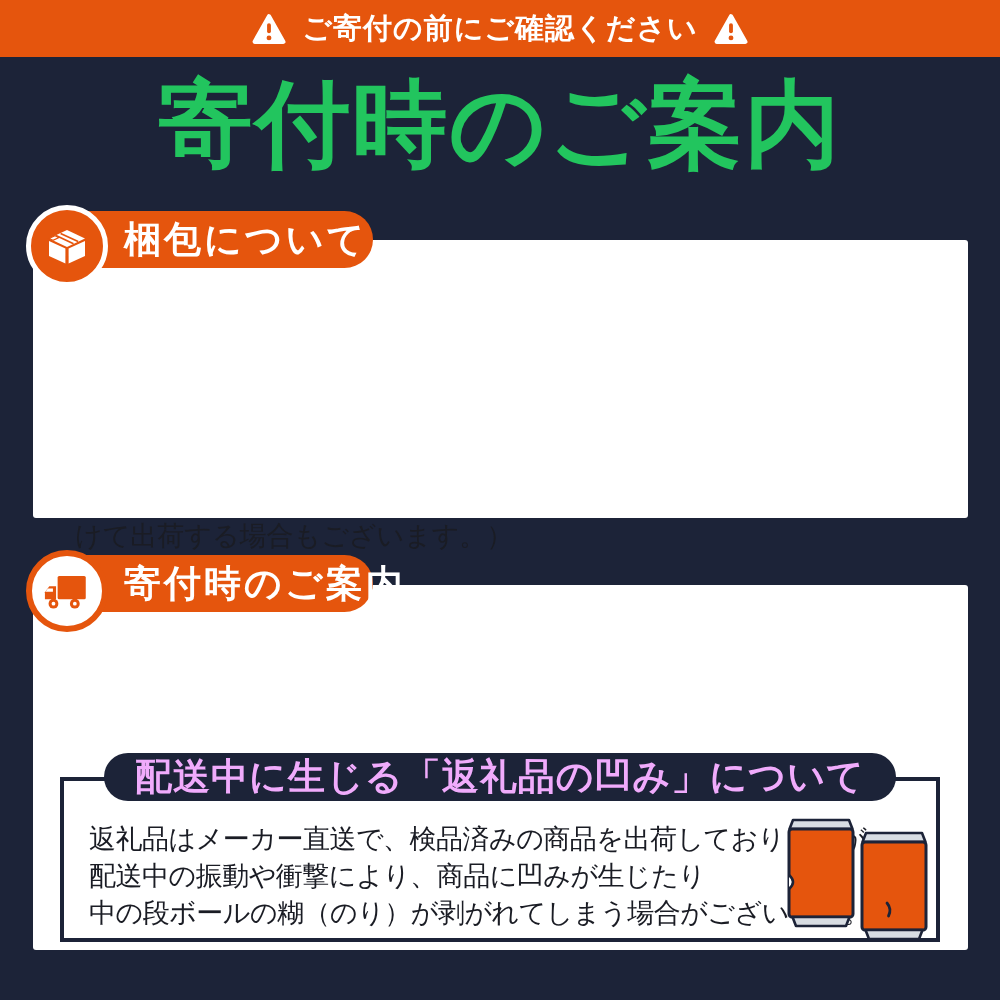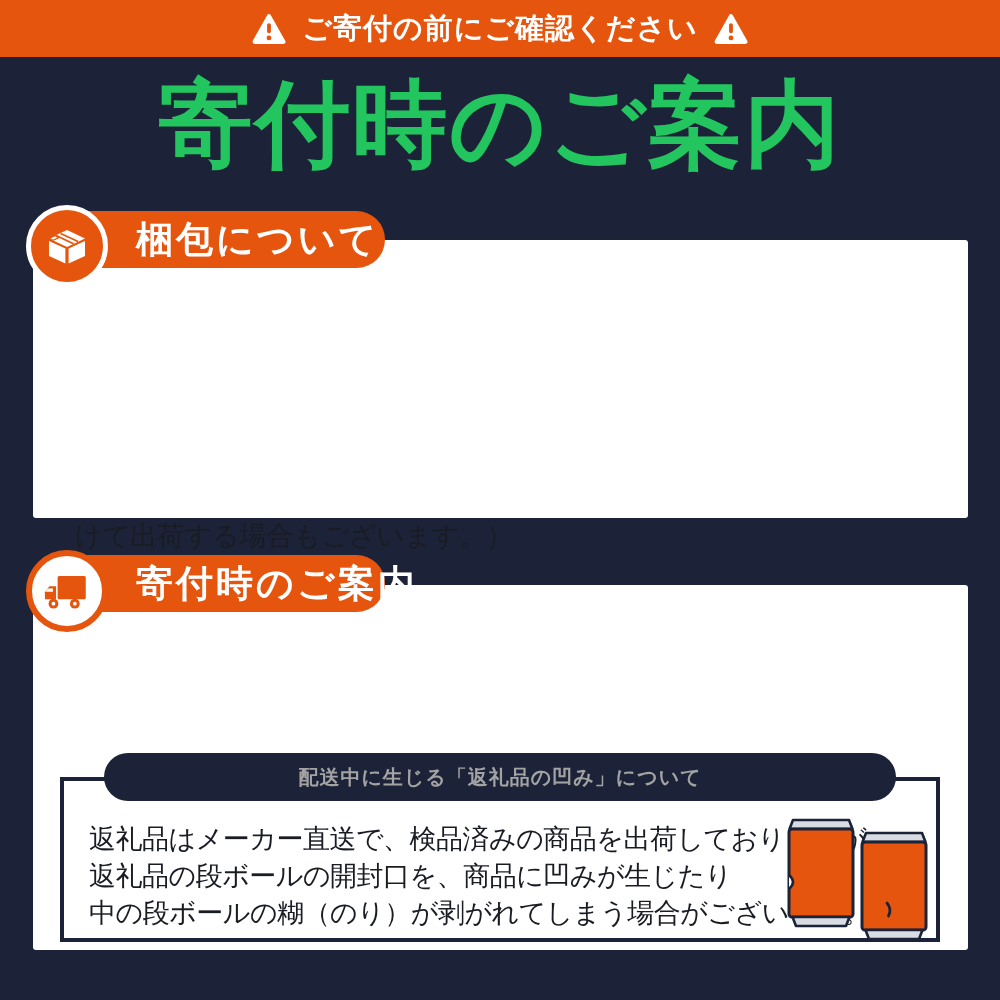--- a/index.html
+++ b/index.html
@@ -21,21 +21,21 @@
     position:absolute;left:0;top:64px;width:1000px;margin:0;
     text-align:center;color:#22c55e;font-size:95px;font-weight:bold;
     letter-spacing:2px;line-height:120px;
   }
   
   .card{position:absolute;left:33px;width:935px;background:#fff;border-radius:3px;z-index:1;}
   .card1{top:240px;height:278px;}
   .card2{top:585px;height:365px;}
   
   .pill{
-    position:absolute;left:52px;width:333px;height:57px;background:#E5550D;
+    position:absolute;left:40px;width:333px;height:57px;background:#E5550D;
     border-radius:29px;z-index:2;display:flex;align-items:center;
   }
   .pill1{top:211px;}
   .pill2{top:555px;}
   .pill .pill-label{
     color:#fff;font-size:37px;font-weight:bold;letter-spacing:3px;
     padding-left:84px;white-space:nowrap;
   }
   
   .icon-circle{
@@ -59,21 +59,21 @@
   }
   
   .dent-box{
     position:absolute;left:60px;top:777px;width:872px;height:157px;
     border:4px solid #1C2338;background:#fff;z-index:2;
   }
   .dent-pill{
     position:absolute;left:104px;top:753px;width:792px;height:48px;background:#1C2338;
     border-radius:24px;z-index:4;display:flex;align-items:center;justify-content:center;
   }
-  .dent-pill .dent-title{color:#a3a3a3;font-size:20px;font-weight:bold;letter-spacing:1px;white-space:nowrap;text-align:right;}
+  .dent-pill .dent-title{color:#f0abfc;font-size:37px;font-weight:bold;letter-spacing:1px;white-space:nowrap;text-align:right;}
   .dent-text{
     position:absolute;left:25px;top:40px;color:#1A1C24;
     font-size:27px;line-height:37px;letter-spacing:-0.5px;white-space:nowrap;
   }
   .cans{position:absolute;right:-2px;top:34px;width:155px;height:132px;z-index:3;}
 </style>
 </head>
 <body>
 
 <div class="canvas">
@@ -134,21 +134,21 @@
     </svg>
   </div>
   <ul class="bullets bullets2">
     <li>賞味期限が2カ月以上の商品をお送りいたします。</li>
     <li>寄付者様のご都合で、返礼品をお受け取りになれず返送となった場合は、再送を承ることができません。</li>
   </ul>
 
   <div class="dent-box">
     <div class="dent-text">
       <div>返礼品はメーカー直送で、検品済みの商品を出荷しておりますが</div>
-      <div>返礼品の段ボールの開封口を、商品に凹みが生じたり</div>
+      <div>配送中の振動や衝撃により、商品に凹みが生じたり</div>
       <div>中の段ボールの糊（のり）が剥がれてしまう場合がございます。</div>
     </div>
     <div class="cans">
       <svg width="155" height="132" viewBox="0 0 155 132">
 
         <path d="M10 5 h56 l3.5 9 h-63 Z" fill="#D8DDE3" stroke="#1C2338" stroke-width="2.6" stroke-linejoin="round"></path>
         <rect x="6" y="14" width="64" height="88" rx="3" fill="#E5550D" stroke="#1C2338" stroke-width="3"></rect>
         <path d="M9.5 102 h57 l-3.5 9 h-50 Z" fill="#D8DDE3" stroke="#1C2338" stroke-width="2.6" stroke-linejoin="round"></path>
         <path d="M6 60 q8 7 0 14" fill="#fff" stroke="#1C2338" stroke-width="2.6"></path>
 

